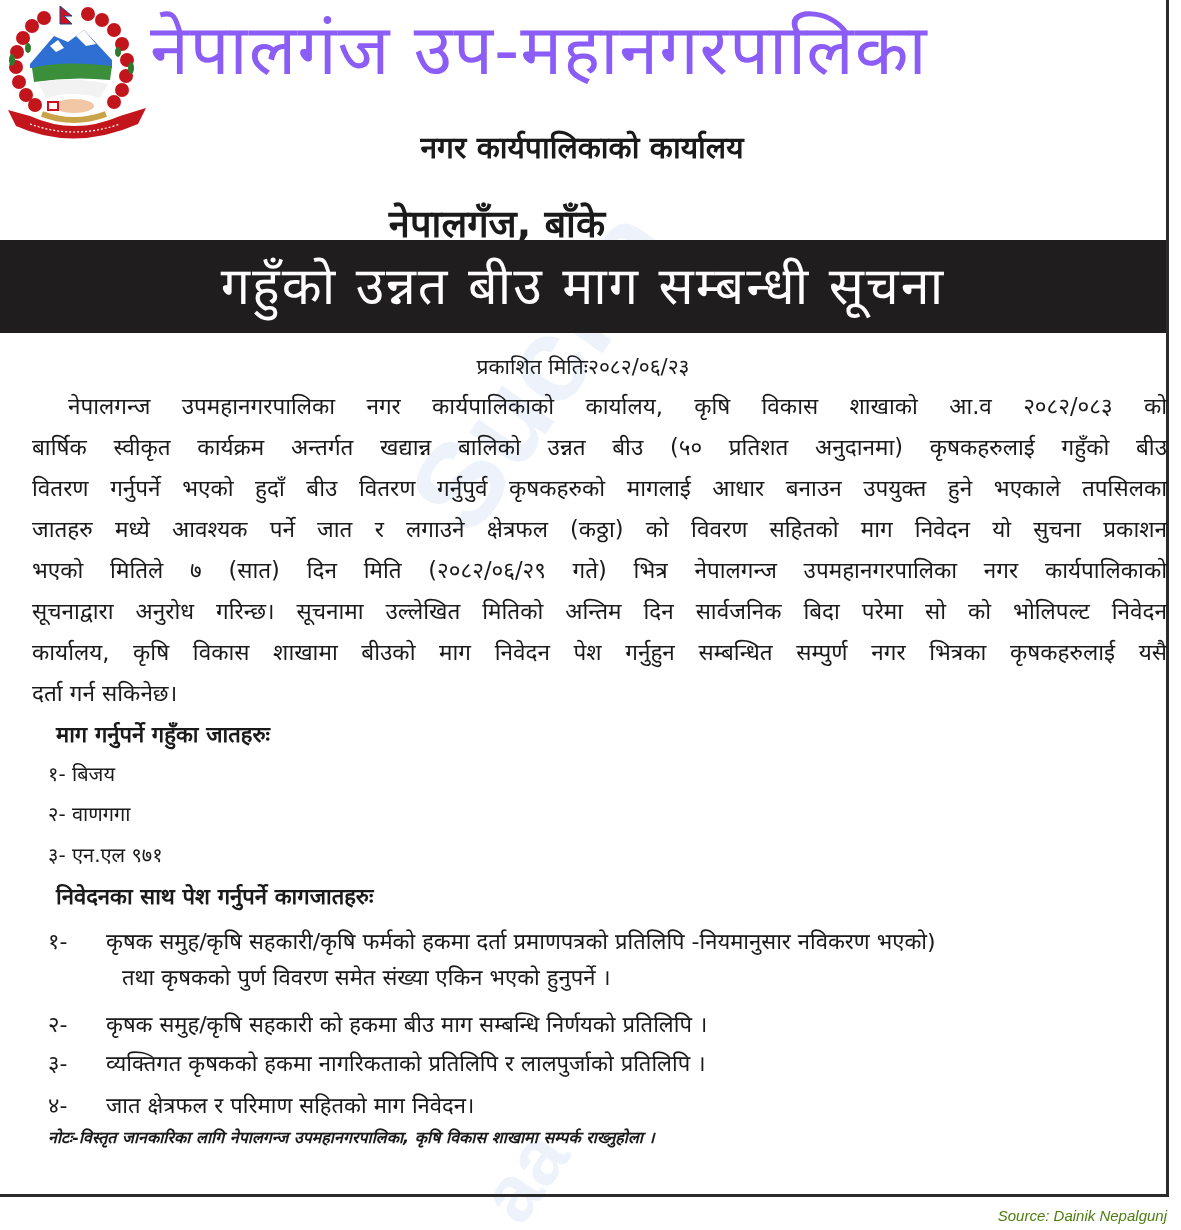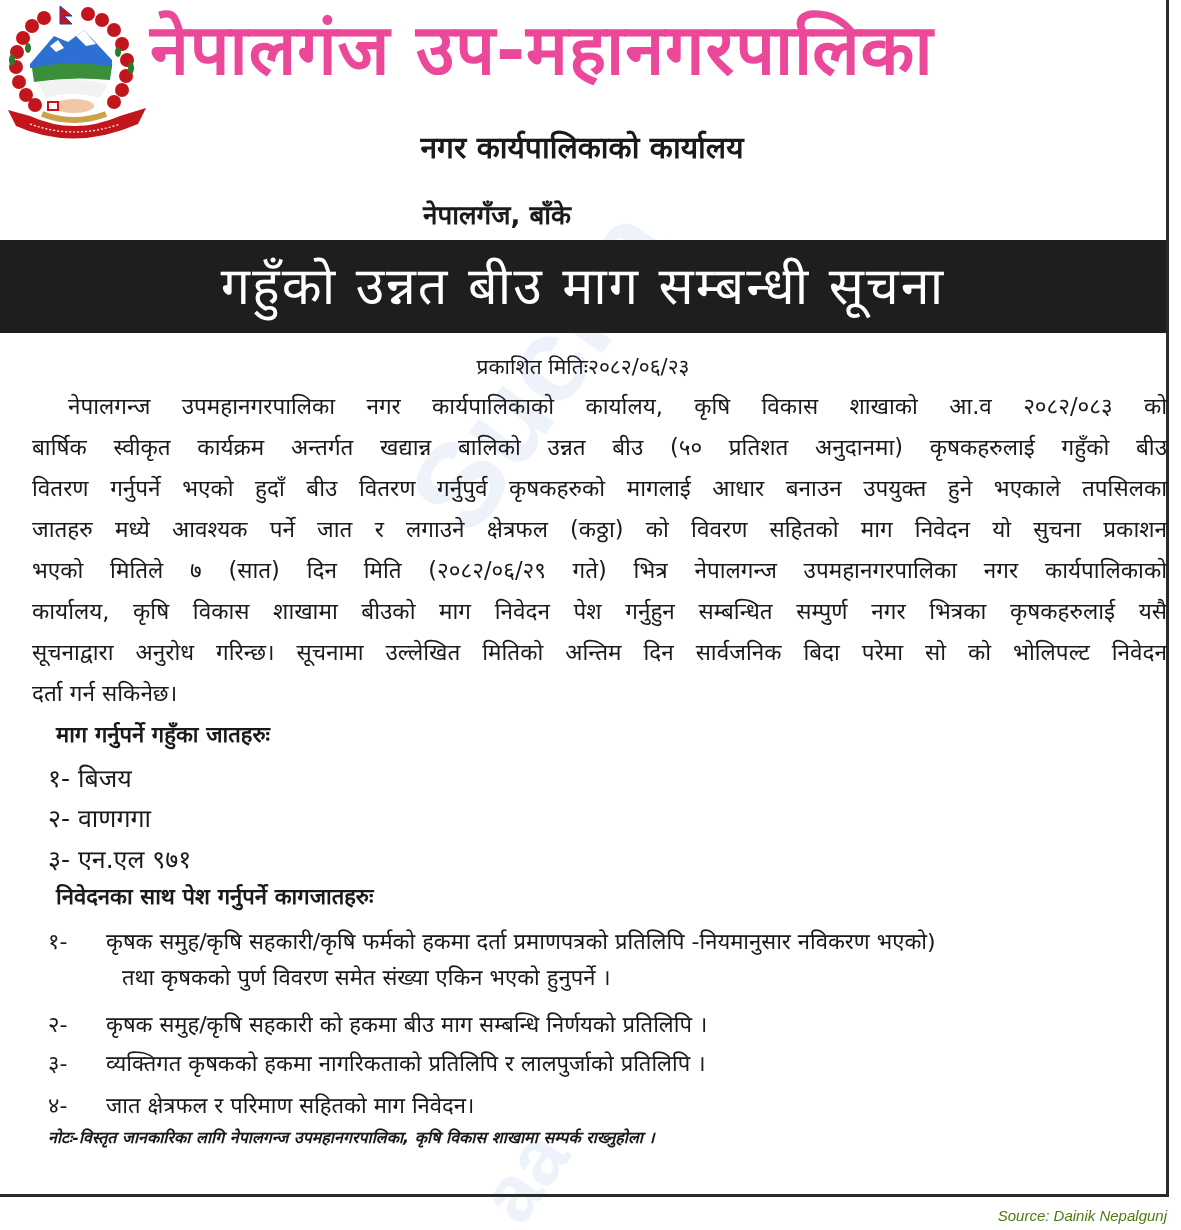--- a/index.html
+++ b/index.html
@@ -5,43 +5,43 @@
   html, body { margin:0; padding:0; background:#ffffff; }
   body { width:1181px; height:1230px; position:relative; overflow:hidden;
          font-family:"DejaVu Sans","Liberation Sans",sans-serif; color:#1a1a1a; }
 
   .frame-right { position:absolute; left:1166px; top:0; width:3px; height:1197px; background:#2b2b2b; }
   .frame-bottom { position:absolute; left:0; top:1194px; width:1169px; height:3px; background:#2b2b2b; }
 
   .emblem { position:absolute; left:2px; top:2px; width:150px; height:148px; }
 
   .title { position:absolute; left:150px; top:0; width:870px; height:100px;
-           font-size:70px; font-weight:bold; line-height:100px; letter-spacing:1px;
-           color:#ec4899; white-space:nowrap; transform:scaleX(1.0); transform-origin:left center; }
+           font-size:70px; font-weight:normal; line-height:100px; letter-spacing:1px;
+           color:#8b5cf6; white-space:nowrap; transform:scaleX(1.0); transform-origin:left center; }
   .subtitle { position:absolute; left:0; width:994px; text-align:center; font-weight:bold; white-space:nowrap; }
   .sub1 { top:126px; font-size:30px; padding-left:170px; box-sizing:border-box; }
-  .sub2 { top:196px; font-size:26px; }
+  .sub2 { top:196px; font-size:38px; }
 
   .banner { position:absolute; left:0; top:240px; width:1166px; height:93px; background:#1f1d1e; }
   .banner-text { position:absolute; left:0; top:0; width:100%; height:98px; line-height:93px;
                  text-align:center; color:#ffffff; font-size:52px; white-space:nowrap; letter-spacing:2px;border-radius:22px; }
 
   .pubdate { position:absolute; left:0; top:352px; width:1166px; text-align:center; font-size:21px; white-space:nowrap; }
 
   .body-para { position:absolute; left:12px; top:386px; width:1135px; font-size:22.5px; line-height:41px;
                text-align:justify;margin-left:20px; }
   .body-para .line { display:block; white-space:nowrap; text-align:justify; text-align-last:justify; height:41px; }
   .body-para .line.last { text-align-last:left; }
   .body-para .line.first { padding-left:36px; box-sizing:border-box; }
 
   .section-head { position:absolute; left:12px; font-size:22px; font-weight:bold; white-space:nowrap;margin-left:44px; }
   .sh1 { top:718px; }
   .sh2 { top:880px; }
 
-  .variety { position:absolute; left:48px; font-size:25px; white-space:nowrap; }
+  .variety { position:absolute; left:48px; font-size:20px; white-space:nowrap; }
 
   .doc-item { position:absolute; left:48px; font-size:22px; white-space:nowrap; display:flex; }
   .doc-item .num { width:58px; display:inline-block; }
   .doc-cont { position:absolute; left:106px; font-size:22px; white-space:nowrap;margin-left:16px; }
 
   .note { position:absolute; left:48px; top:1126px; font-size:16px; font-style:italic; font-weight:bold; white-space:nowrap; }
 
   .source { position:absolute; right:14px; top:1207px; font-family:"Liberation Sans",sans-serif; font-style:italic;
             font-size:15px; color:#4d7c0f; }
 
@@ -113,22 +113,22 @@
 </div>
 
 <div class="pubdate">प्रकाशित मितिः२०८२/०६/२३</div>
 
 <div class="body-para">
   <span class="line first">नेपालगन्ज उपमहानगरपालिका नगर कार्यपालिकाको कार्यालय, कृषि विकास शाखाको  आ.व २०८२/०८३ को</span>
   <span class="line">बार्षिक स्वीकृत कार्यक्रम अन्तर्गत  खद्यान्न बालिको उन्नत बीउ (५० प्रतिशत अनुदानमा) कृषकहरुलाई गहुँको बीउ</span>
   <span class="line">वितरण गर्नुपर्ने भएको हुदाँ बीउ वितरण गर्नुपुर्व कृषकहरुको मागलाई आधार बनाउन उपयुक्त हुने भएकाले तपसिलका</span>
   <span class="line">जातहरु मध्ये आवश्यक पर्ने जात र लगाउने क्षेत्रफल (कठ्ठा) को विवरण सहितको माग निवेदन यो सुचना प्रकाशन</span>
   <span class="line">भएको मितिले ७ (सात) दिन मिति (२०८२/०६/२९ गते) भित्र नेपालगन्ज उपमहानगरपालिका नगर कार्यपालिकाको</span>
+  <span class="line">सूचनाद्वारा अनुरोध गरिन्छ। सूचनामा उल्लेखित मितिको अन्तिम दिन सार्वजनिक बिदा परेमा सो को भोलिपल्ट निवेदन</span>
   <span class="line">कार्यालय, कृषि विकास शाखामा बीउको माग निवेदन पेश गर्नुहुन सम्बन्धित सम्पुर्ण नगर भित्रका कृषकहरुलाई यसै</span>
-  <span class="line">सूचनाद्वारा अनुरोध गरिन्छ। सूचनामा उल्लेखित मितिको अन्तिम दिन सार्वजनिक बिदा परेमा सो को भोलिपल्ट निवेदन</span>
   <span class="line last">दर्ता गर्न सकिनेछ।</span>
 </div>
 
 <div class="section-head sh1">माग गर्नुपर्ने गहुँका जातहरुः</div>
 <div class="variety" style="top:760px;">१- बिजय</div>
 <div class="variety" style="top:800px;">२- वाणगगा</div>
 <div class="variety" style="top:841px;">३- एन.एल ९७१</div>
 
 <div class="section-head sh2">निवेदनका साथ पेश गर्नुपर्ने कागजातहरुः</div>
 

